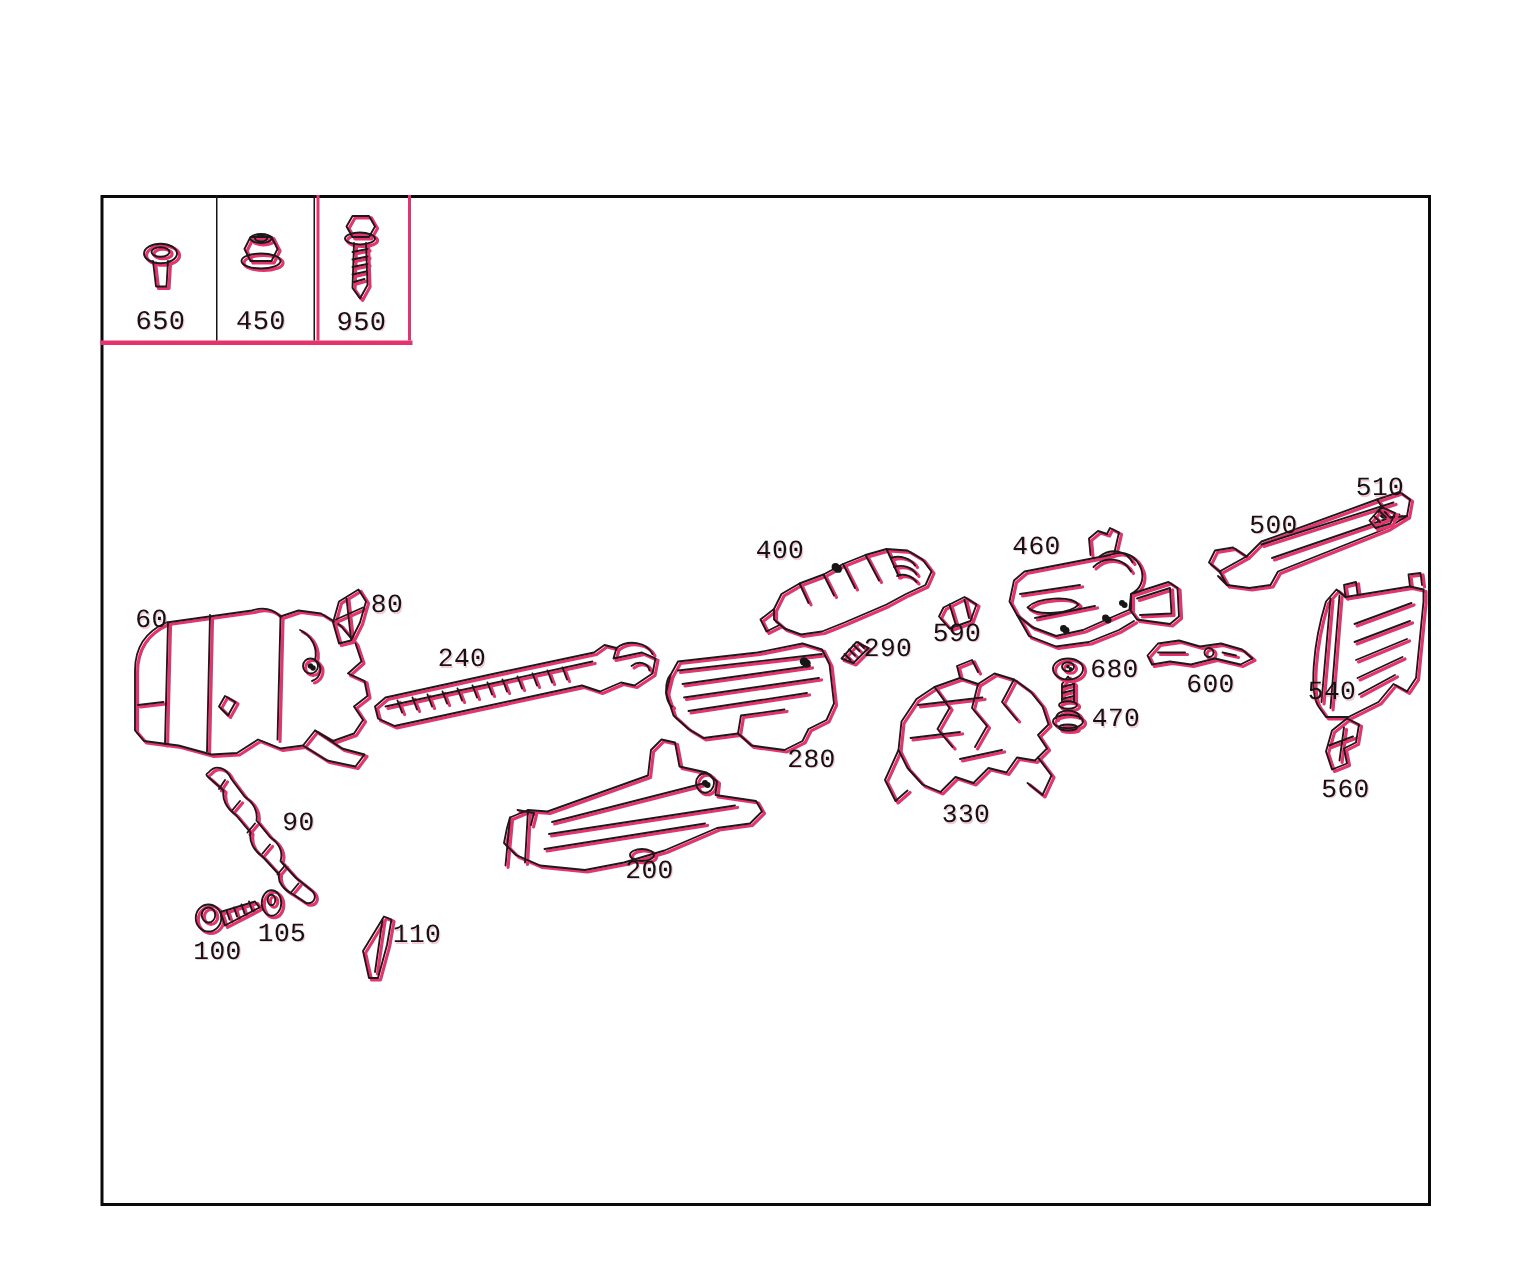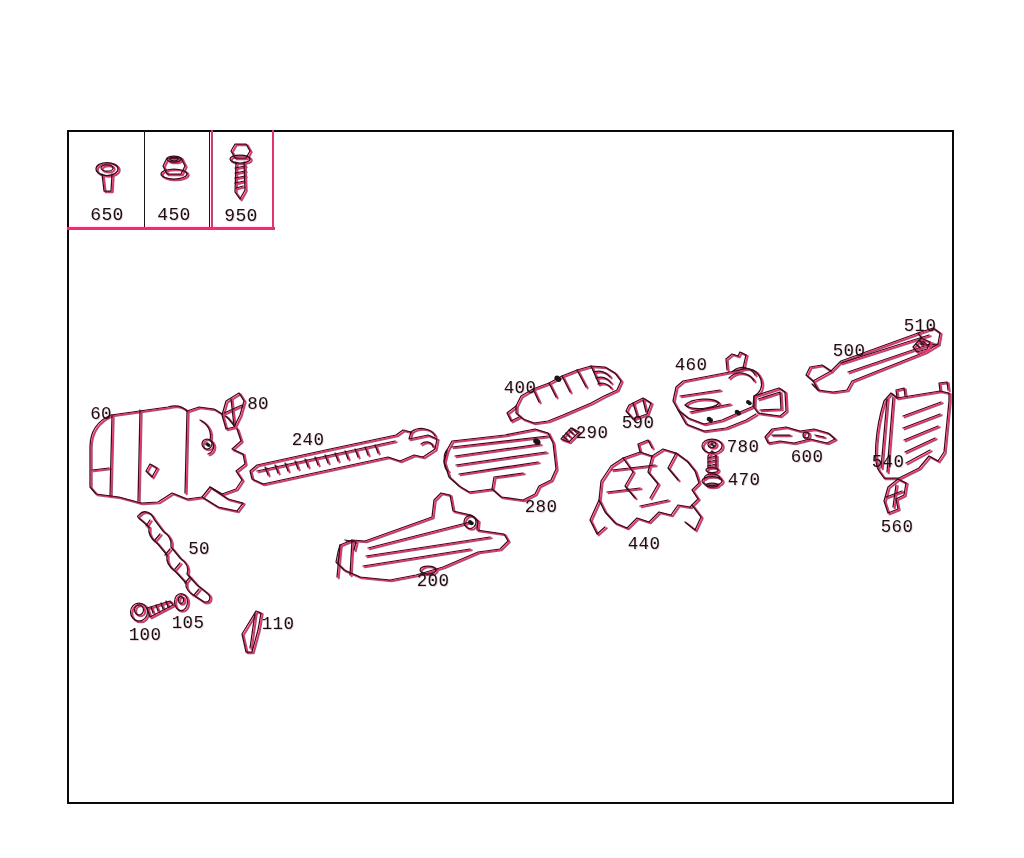--- a/index.html
+++ b/index.html
@@ -281,33 +281,33 @@
         <use class="bk" href="#g600" xlink:href="#g600"></use>
       </g>
   </svg>
 
   <div class="lbl lg" style="left:107px;top:215px">650</div>
   <div class="lbl lg" style="left:174px;top:215px">450</div>
   <div class="lbl lg" style="left:241px;top:216px">950</div>
 
   <div class="lbl" style="left:101px;top:415px">60</div>
   <div class="lbl" style="left:258px;top:405px">80</div>
-  <div class="lbl" style="left:199px;top:550px">50</div>
+  <div class="lbl" style="left:199px;top:550px">90</div>
   <div class="lbl" style="left:145px;top:636px">100</div>
   <div class="lbl" style="left:188px;top:624px">105</div>
   <div class="lbl" style="left:278px;top:625px">110</div>
   <div class="lbl" style="left:433px;top:582px">200</div>
   <div class="lbl" style="left:308px;top:441px">240</div>
   <div class="lbl" style="left:541px;top:508px">280</div>
   <div class="lbl" style="left:592px;top:434px">290</div>
-  <div class="lbl" style="left:644px;top:545px">440</div>
-  <div class="lbl" style="left:520px;top:389px">400</div>
+  <div class="lbl" style="left:644px;top:545px">330</div>
+  <div class="lbl" style="left:520px;top:369px">400</div>
   <div class="lbl" style="left:638px;top:424px">590</div>
   <div class="lbl" style="left:691px;top:366px">460</div>
   <div class="lbl" style="left:744px;top:481px">470</div>
-  <div class="lbl" style="left:743px;top:448px">780</div>
+  <div class="lbl" style="left:743px;top:448px">680</div>
   <div class="lbl" style="left:849px;top:352px">500</div>
   <div class="lbl" style="left:920px;top:327px">510</div>
   <div class="lbl" style="left:888px;top:463px">540</div>
   <div class="lbl" style="left:897px;top:528px">560</div>
   <div class="lbl" style="left:807px;top:458px">600</div>
 
 </div>
 
 </body></html>

